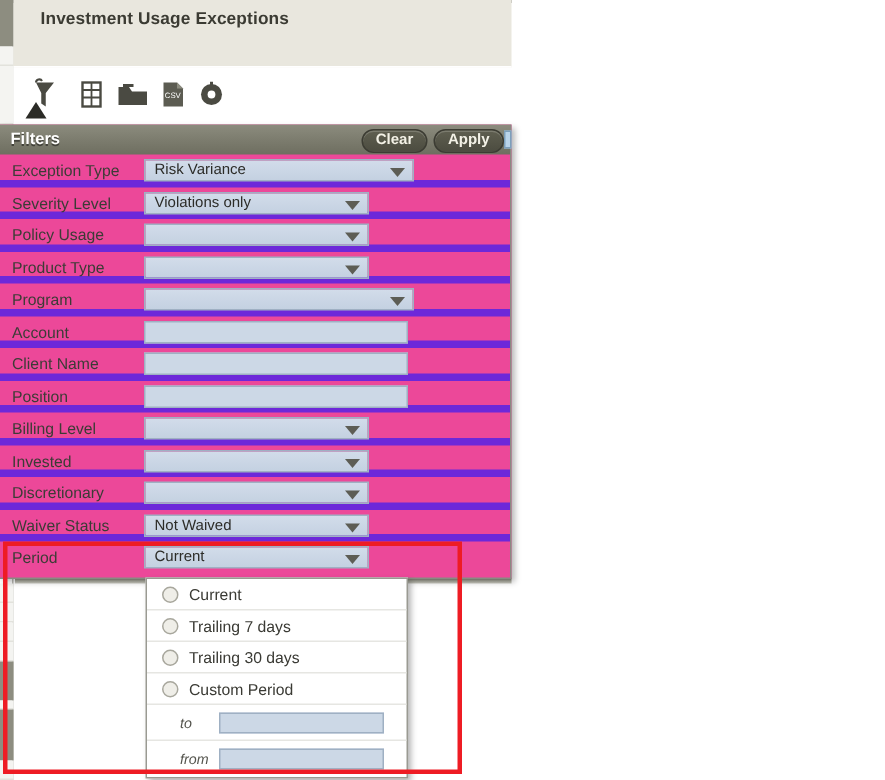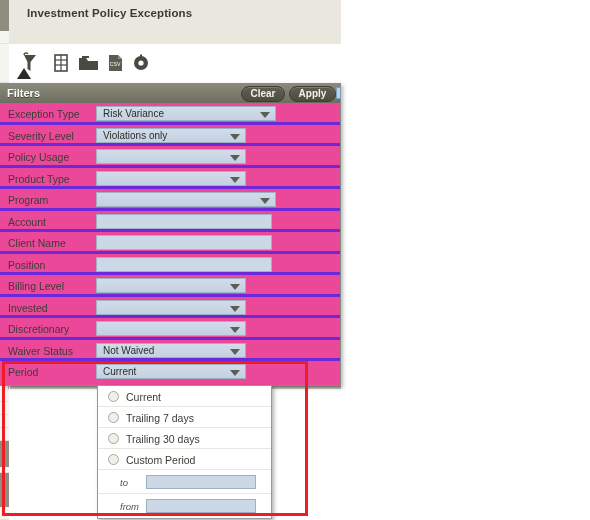--- a/index.html
+++ b/index.html
@@ -161,21 +161,21 @@
 
   
   .rows {
     position: absolute;
     left: 0; top: 20px;
     width: 340px;
   }
   .frow {
     position: relative;
     height: 21.5px;
-    border-bottom: 3px solid #6d28d9;
+    border-bottom: 5px solid #6d28d9;
     box-sizing: border-box;
   }
   .frow.nb { border-bottom: none; }
   .frow-label {
     position: absolute;
     left: 8px; top: 5px;
     font-size: 10.5px;
     color: #3c3c36;
     white-space: nowrap;
   }
@@ -294,21 +294,21 @@
     <div class="gutter-cell" style="top:415px;height:13px;"></div>
     <div class="gutter-cell" style="top:428px;height:13px;"></div>
     <div class="gutter-dark" style="top:441px;height:26px;"></div>
     <div class="gutter-cell" style="top:467px;height:6px;"></div>
     <div class="gutter-dark" style="top:473px;height:34px;"></div>
     <div class="gutter-cell" style="top:507px;height:13px;"></div>
   </div>
 
   <div class="title-band-top-rule"></div>
   <div class="title-band">
-    <div class="page-title">Investment Policy Exceptions</div>
+    <div class="page-title">Investment Usage Exceptions</div>
   </div>
 
   <div class="toolbar">
 
     <div class="tool-icon" style="left:10px;">
       <svg width="20" height="22" viewBox="0 0 20 22">
         <path d="M5 3 H17 L11.5 10 V19 L8.5 17 V10 Z" fill="#4a4a42"></path>
         <path d="M5 3 C5 1, 8 0, 9 2" stroke="#4a4a42" stroke-width="1.4" fill="none"></path>
       </svg>
     </div>

